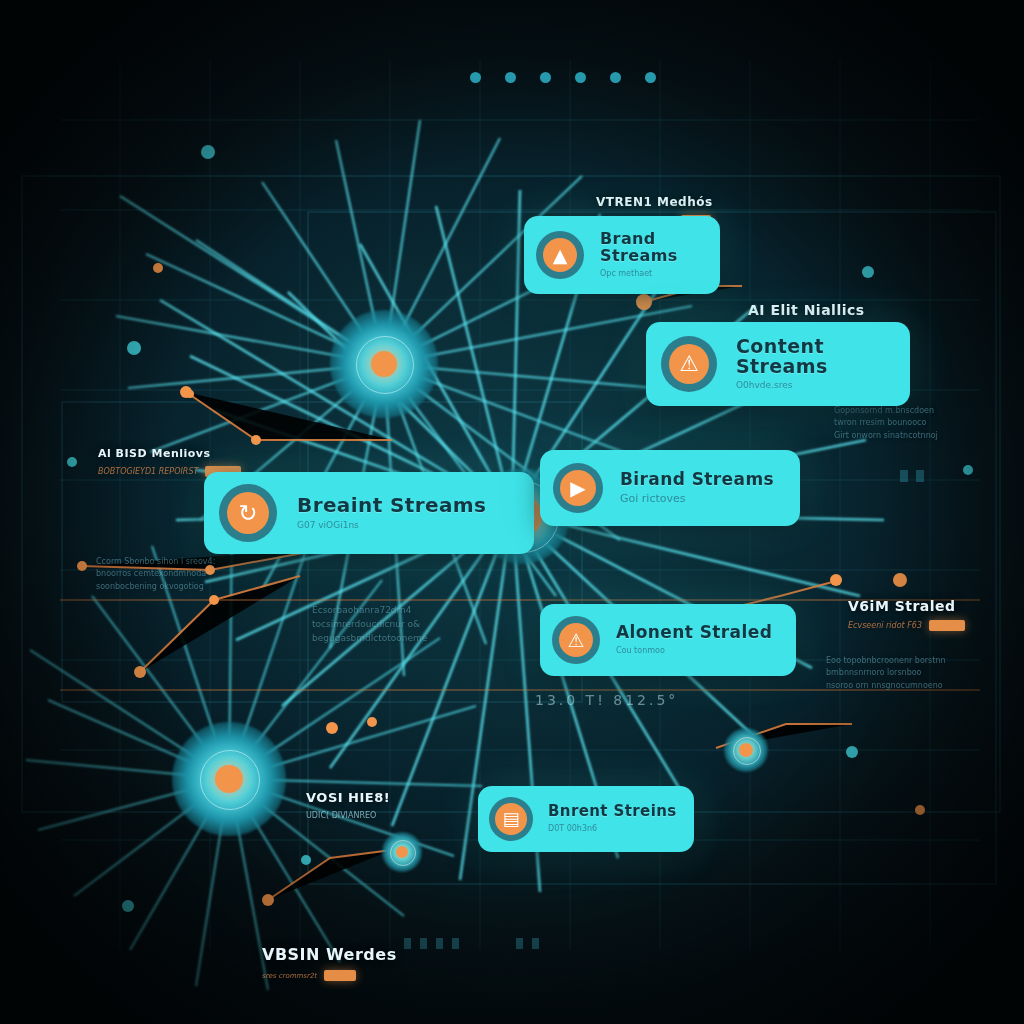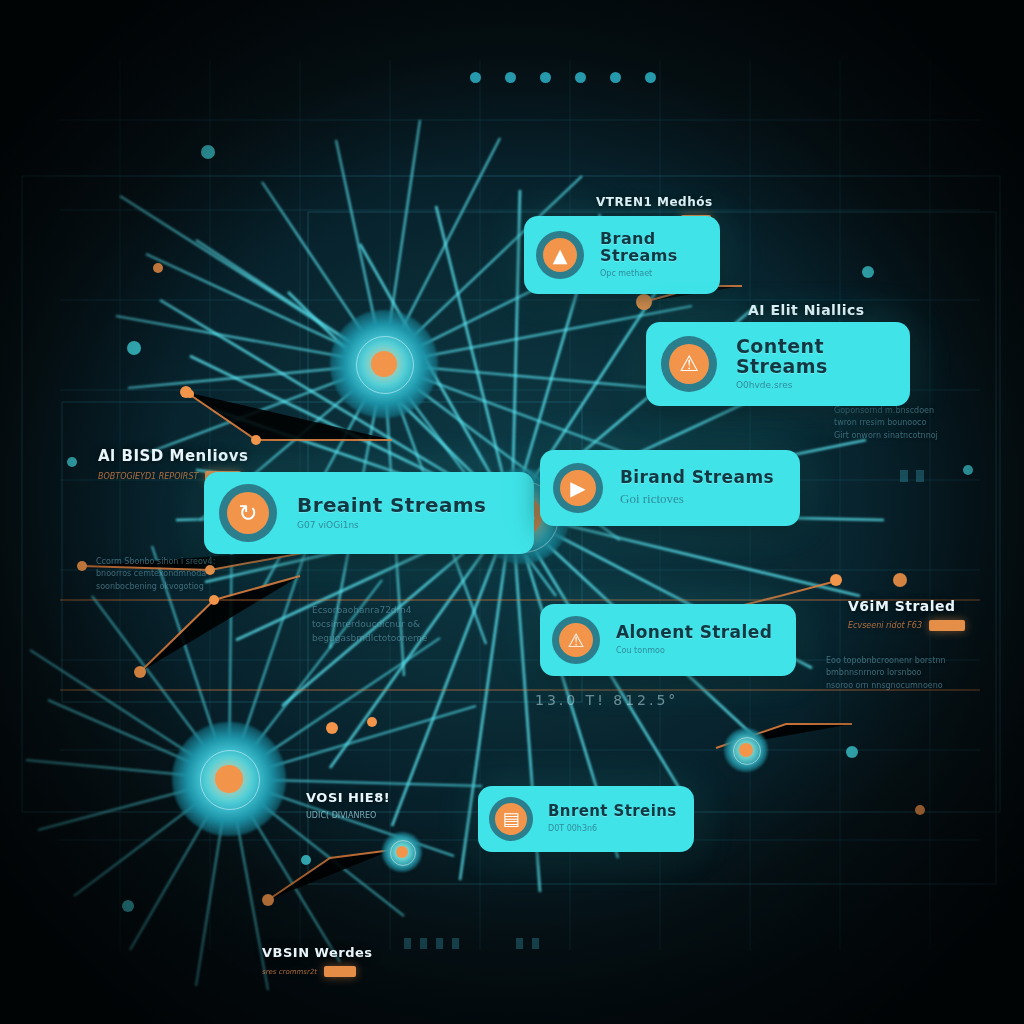--- a/index.html
+++ b/index.html
@@ -279,41 +279,41 @@
           <div class="bar" style="width: 30px;"></div>
         </div>
       </div>
       <div class="flabel" style="left: 748px; top: 270px;">
         <div class="l1" style="font-size: 14px;">AI Elit Niallics</div>
         <div class="l2row">
           <div class="l2" style="font-size: 9px;">COANIER</div>
         </div>
       </div>
       <div class="flabel" style="left: 98px; top: 415px;">
-        <div class="l1" style="font-size: 15px;">Al BISD Menliovs</div>
+        <div class="l1" style="font-size: 11px;">Al BISD Menliovs</div>
         <div class="l2row">
           <div class="l2 warm" style="font-size: 8px;">BOBTOGIEYD1 REPOIRST</div>
           <div class="bar" style="width: 36px;"></div>
         </div>
       </div>
       <div class="flabel" style="left: 848px; top: 566px;">
         <div class="l1" style="font-size: 14px;">V6iM Straled</div>
         <div class="l2row">
           <div class="l2 warm" style="font-size: 8px;">Ecvseeni ridot F63</div>
           <div class="bar" style="width: 36px;"></div>
         </div>
       </div>
       <div class="flabel" style="left: 306px; top: 758px;">
         <div class="l1" style="font-size: 13px;">VOSI HIE8!</div>
         <div class="l2row">
           <div class="l2" style="font-size: 8px;">UDIC( DIVIANREO</div>
         </div>
       </div>
       <div class="flabel" style="left: 262px; top: 913px;">
-        <div class="l1" style="font-size: 13px;">VBSIN Werdes</div>
+        <div class="l1" style="font-size: 16px;">VBSIN Werdes</div>
         <div class="l2row">
           <div class="l2 warm" style="font-size: 7px;">sres crommsr2t</div>
           <div class="bar" style="width: 32px;"></div>
         </div>
       </div>
     </div>
 
   <div class="layer" id="card-layer">
       <div class="card" style="left: 524px; top: 216px; width: 196px; height: 78px; padding-left: 12px; box-sizing: border-box;">
         <div class="ic" style="width: 48px; height: 48px;">
@@ -341,21 +341,21 @@
           <div class="title" style="font-size: 20px;">Breaint Streams</div>
           <div class="sub" style="font-size: 9px;">G07 viOGi1ns</div>
         </div>
       </div>
       <div class="card" style="left: 540px; top: 450px; width: 260px; height: 76px; padding-left: 13px; box-sizing: border-box;">
         <div class="ic" style="width: 50px; height: 50px;">
           <div class="inner" style="width: 36px; height: 36px; font-size: 20px; line-height: 1;">▶</div>
         </div>
         <div class="txt" style="margin-left: 17px;">
           <div class="title" style="font-size: 17px;">Birand Streams</div>
-          <div class="sub" style="font-size: 13px; font-family: Liberation Serif, serif;">Goi rictoves</div>
+          <div class="sub" style="font-size: 11px;">Goi rictoves</div>
         </div>
       </div>
       <div class="card" style="left: 540px; top: 604px; width: 256px; height: 72px; padding-left: 12px; box-sizing: border-box;">
         <div class="ic" style="width: 48px; height: 48px;">
           <div class="inner" style="width: 34px; height: 34px; font-size: 19px; line-height: 1;">⚠</div>
         </div>
         <div class="txt" style="margin-left: 16px;">
           <div class="title" style="font-size: 17px;">Alonent Straled</div>
           <div class="sub" style="font-size: 8px;">Cou tonmoo</div>
         </div>

